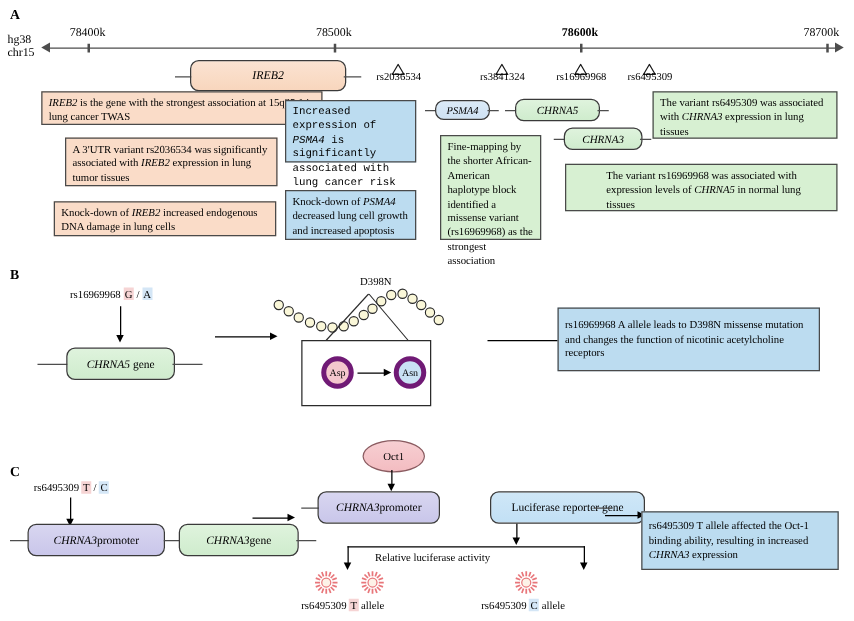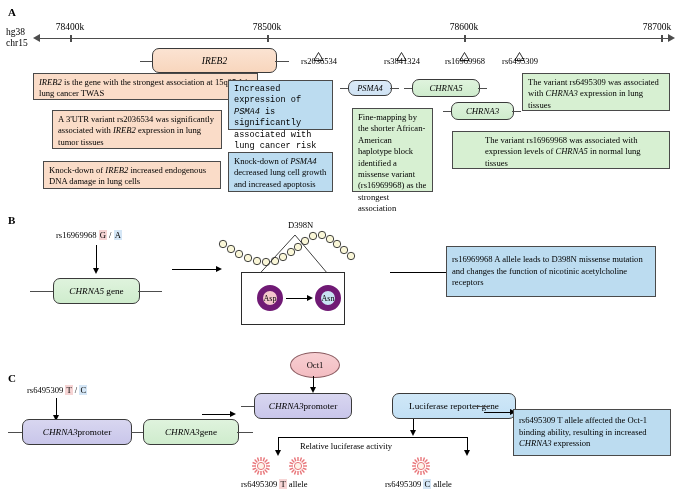--- a/index.html
+++ b/index.html
@@ -57,21 +57,21 @@
   .aright{
     width:0;height:0;border-top:3.5px solid transparent;border-bottom:3.5px solid transparent;
     border-left:6px solid #000;
   }
   
   .hl-red{background:#f6d4d4;padding:0 1px;}
   .hl-blue{background:#d4e6f6;padding:0 1px;}
   .allele-txt{font-size:8.6px;white-space:nowrap;}
   .zoombox{border:1.3px solid #2b2b2b;background:#fff;box-sizing:border-box;}
   .aa{
-    width:26px;height:26px;border-radius:50%;border:6px solid #701a75;
+    width:26px;height:26px;border-radius:50%;border:4px solid #701a75;
     display:flex;align-items:center;justify-content:center;font-size:8px;box-sizing:border-box;
   }
   .aa.asp{background:#f4c7cd;}
   .aa.asn{background:#c9e2f4;}
   .d398{font-size:8.6px;white-space:nowrap;}
   
   .oval{
     width:48px;height:24px;border-radius:50%;border:1px solid #8a5b60;
     background:linear-gradient(to bottom,#f7cfd2,#f3bcc1);
     display:flex;align-items:center;justify-content:center;font-size:8.6px;
@@ -90,21 +90,21 @@
 <div class="abs arrow-left" style="left:33px;top:34px;"></div>
 <div class="abs arrow-right" style="left:668px;top:34px;"></div>
 
 <div class="abs axis-tick" style="left:70px;top:35px;"></div>
 <div class="abs axis-tick" style="left:267px;top:35px;"></div>
 <div class="abs axis-tick" style="left:464px;top:35px;"></div>
 <div class="abs axis-tick" style="left:661px;top:35px;"></div>
 
 <div class="abs axis-label" style="left:40px;top:22px;width:60px;">78400k</div>
 <div class="abs axis-label" style="left:237px;top:22px;width:60px;">78500k</div>
-<div class="abs axis-label" style="left:434px;top:22px;width:60px;">78600k</div>
+<div class="abs axis-label" style="left:434px;top:22px;width:60px;font-weight:bold;">78600k</div>
 <div class="abs axis-label" style="left:627px;top:22px;width:60px;">78700k</div>
 
 <div class="abs" style="left:313px;top:47px;">
   <svg width="11" height="9" viewBox="0 0 11 9">
       <polygon points="5.5,0.5 10.2,8.5 0.8,8.5" fill="#ffffff" stroke="#1a1a1a" stroke-width="0.9"></polygon>
     </svg>
 </div>
 <div class="abs snp-name" style="left:278px;top:56px;width:82px;">rs2036534</div>
 
 <div class="abs" style="left:396px;top:47px;">

